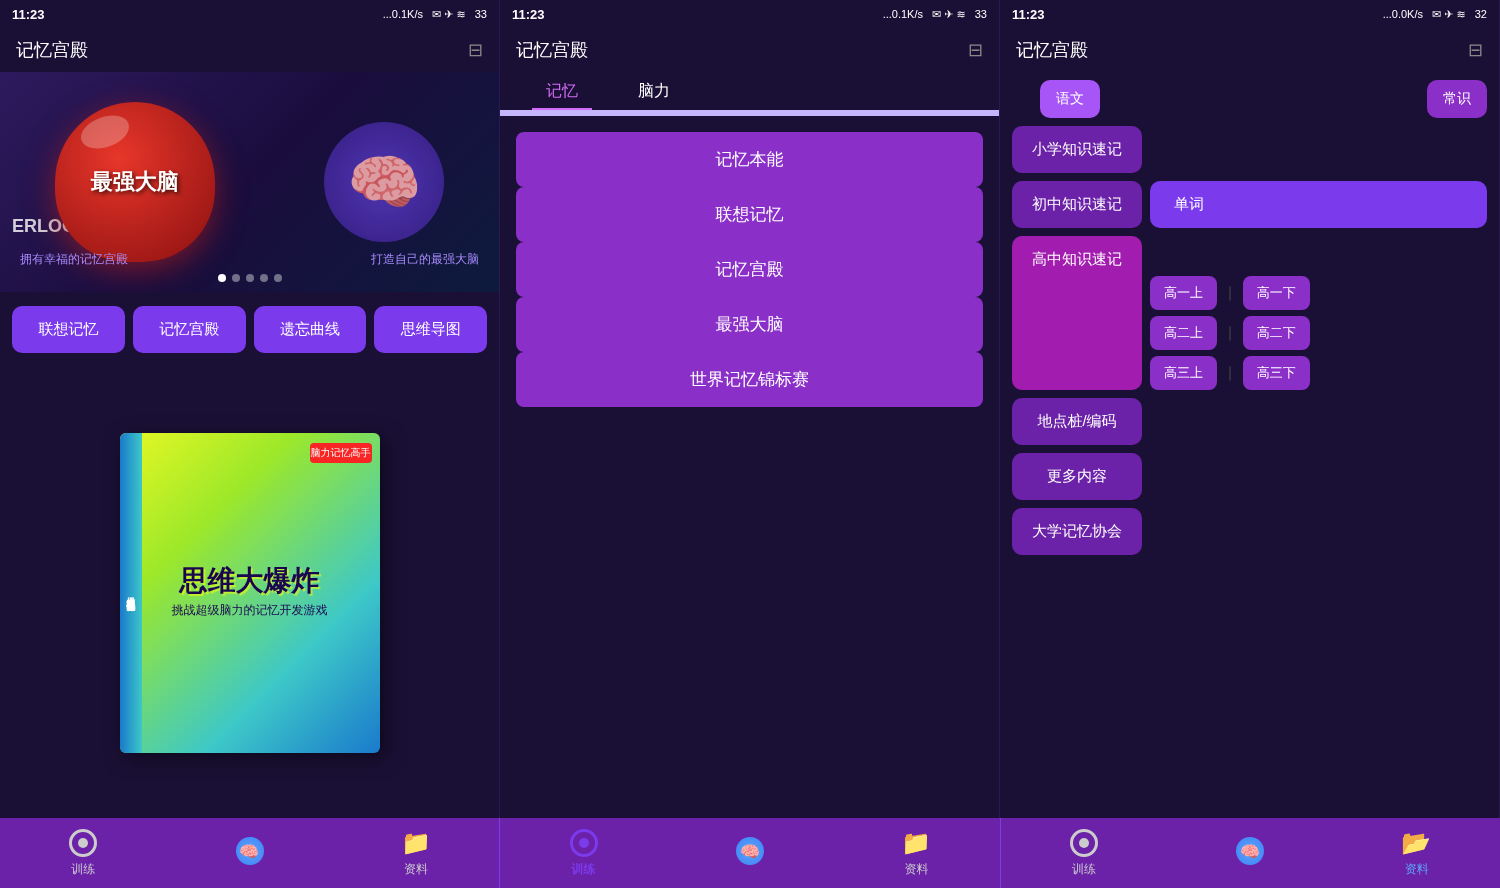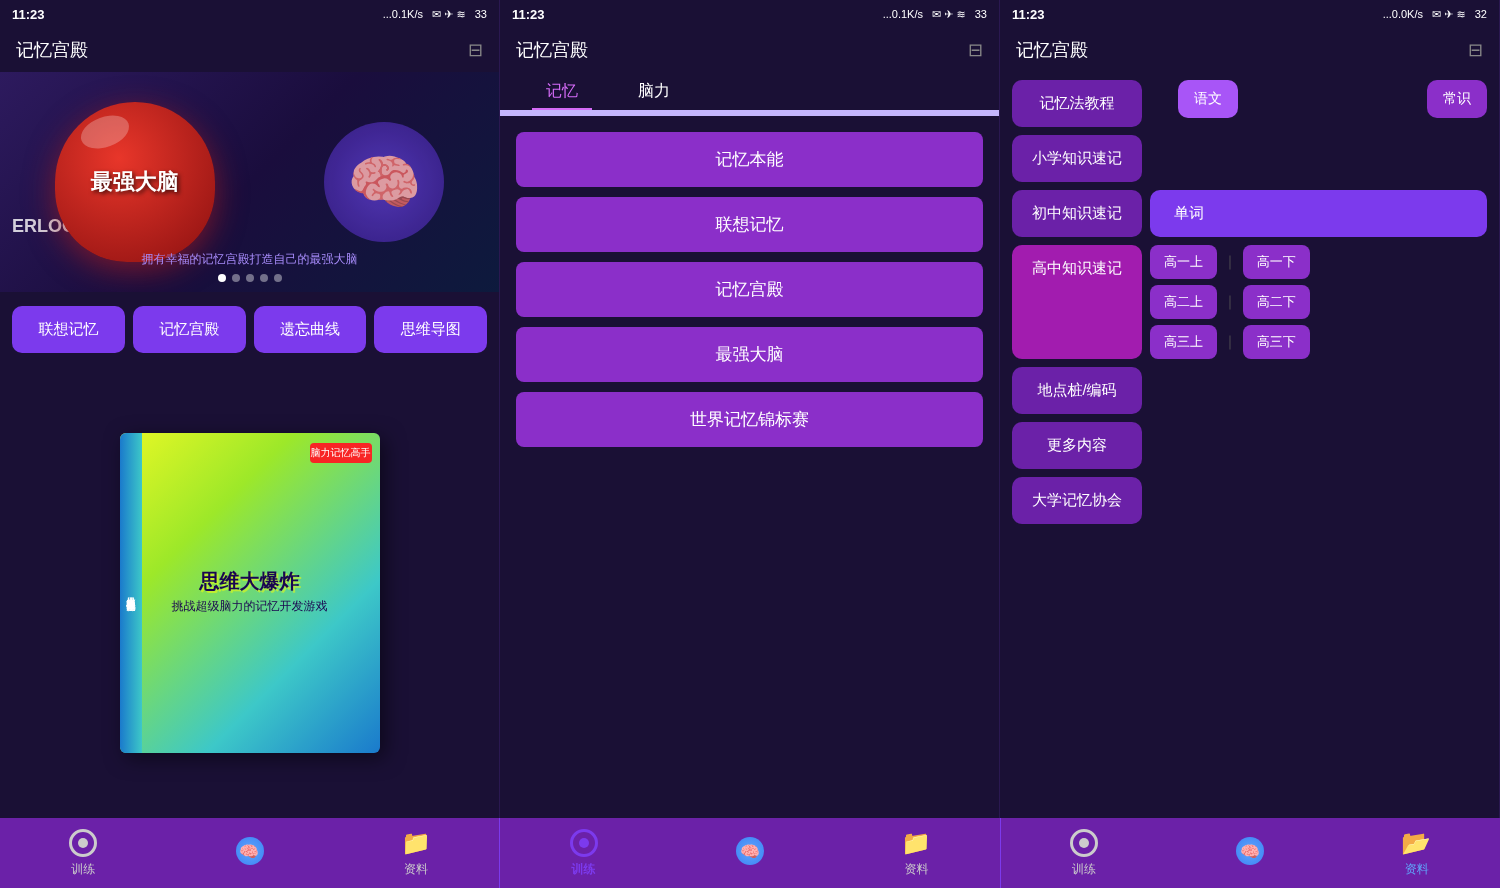--- a/index.html
+++ b/index.html
@@ -161,21 +161,21 @@
     }
     .dot.active {
       background: #fff;
     }
 
     .banner-captions {
       position: absolute;
       bottom: 24px;
       width: 100%;
       display: flex;
-      justify-content: center;
+      justify-content: space-between;
       padding: 0 20px;
     }
     .banner-caption {
       color: #a78bfa;
       font-size: 12px;
     }
 
     .quick-buttons {
       display: flex;
       gap: 8px;
@@ -216,21 +216,21 @@
     .book-cover-inner {
       position: absolute;
       inset: 0;
       display: flex;
       flex-direction: column;
       align-items: center;
       justify-content: center;
       padding: 10px;
     }
     .book-title-main {
-      font-size: 20px;
+      font-size: 28px;
       font-weight: 900;
       color: #1a0550;
       text-align: left;
       line-height: 1.1;
       text-shadow: 2px 2px 0 rgba(255,255,0,0.5);
     }
     .book-title-sub {
       font-size: 12px;
       color: #1a0550;
       text-align: center;
@@ -290,21 +290,21 @@
       width: 60px;
       height: 2px;
       background: #d46bf7;
     }
 
     .menu-list {
       flex: 1;
       padding: 16px;
       display: flex;
       flex-direction: column;
-      gap: 10px;
+      gap: 0;
       overflow-y: auto;
     }
     .menu-item {
       background: #8b2fc9;
       border-radius: 8px;
       padding: 16px;
       text-align: center;
       color: #fff;
       font-size: 17px;
       cursor: pointer;
@@ -529,21 +529,20 @@
     </div>
 
     <div class="app-header">
       <span class="title">记忆宫殿</span>
       <span class="bookmark-icon">⊟</span>
     </div>
 
     <div class="panel3-content">
 
       <div class="cat-row">
-        <div class="cat-main-btn">记忆法教程</div>
         <div style="display:flex; flex-direction:column; gap:8px; flex:1;">
           <div style="display:flex; gap:8px; flex-wrap:wrap;">
             <div class="cat-sub-btn active">语文</div>
             <div style="flex:1;"></div>
             <div class="cat-sub-btn">常识</div>
           </div>
         </div>
       </div>
 
       <div class="cat-row">
@@ -555,21 +554,21 @@
 
       <div class="cat-row">
         <div class="cat-main-btn">初中知识速记</div>
         <div style="flex:1; background: #7c3aed; border-radius:10px; padding:8px 24px; display:flex; align-items:center;">
           <span style="color:#fff; font-size:15px;">单词</span>
         </div>
       </div>
 
       <div class="cat-row">
         <div class="cat-main-btn" style="background:#a21caf;">高中知识速记</div>
-        <div style="flex:1; display:flex; flex-direction:column; gap:6px;">
+        <div style="flex:1; display:flex; flex-direction:column; gap:6px;margin-top:40px;">
           <div class="vocab-row">
             <div class="vocab-btn">高一上</div>
             <span class="divider-v">｜</span>
             <div class="vocab-btn">高一下</div>
           </div>
           <div class="vocab-row">
             <div class="vocab-btn">高二上</div>
             <span class="divider-v">｜</span>
             <div class="vocab-btn">高二下</div>
           </div>

